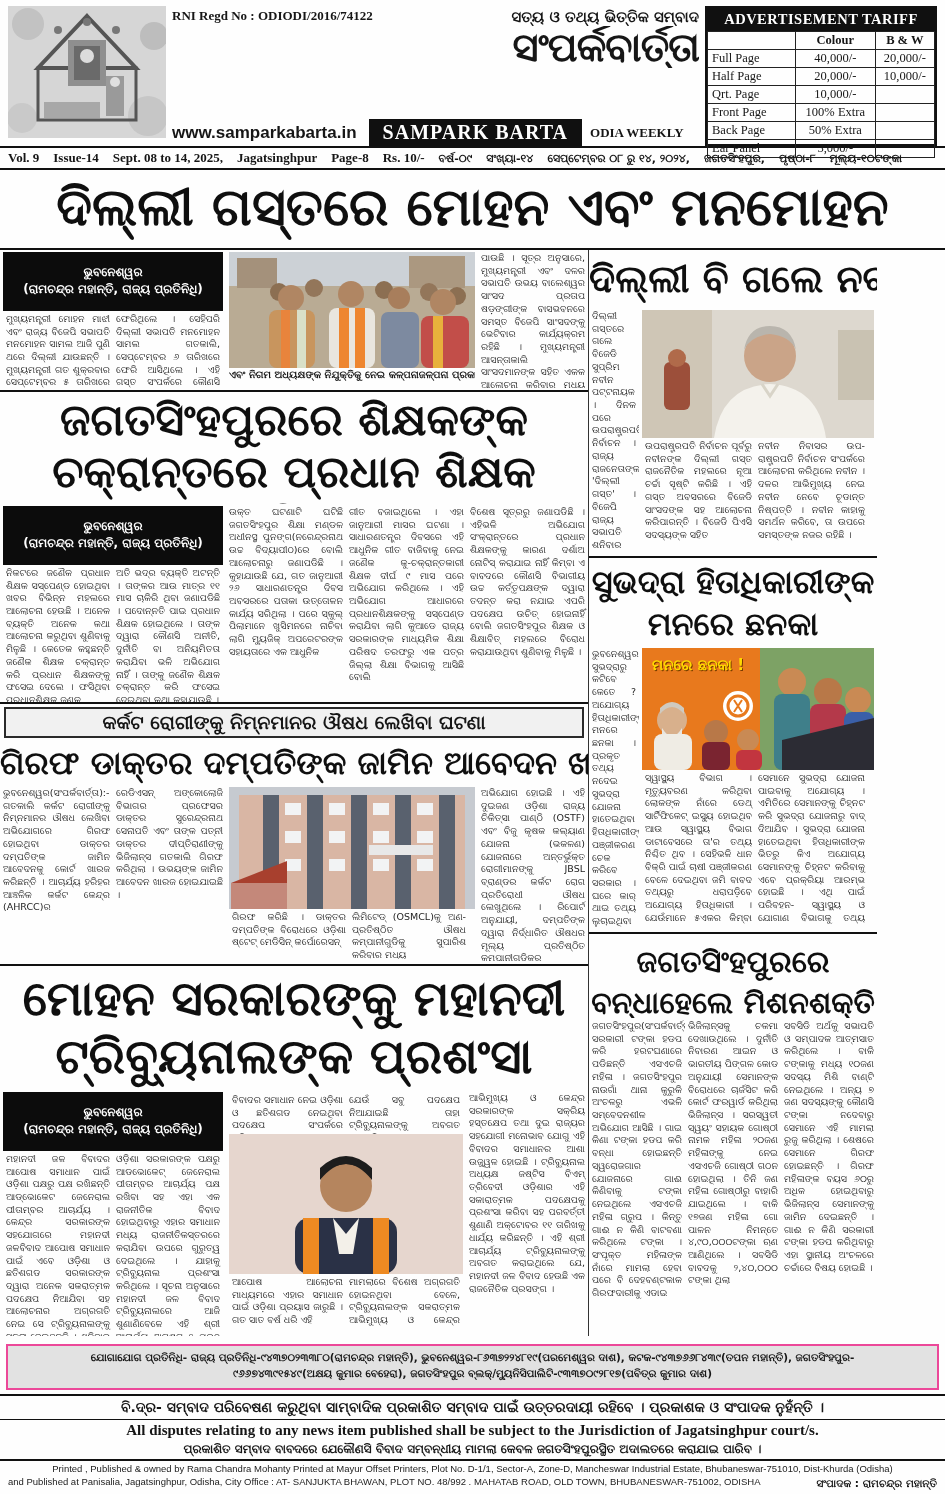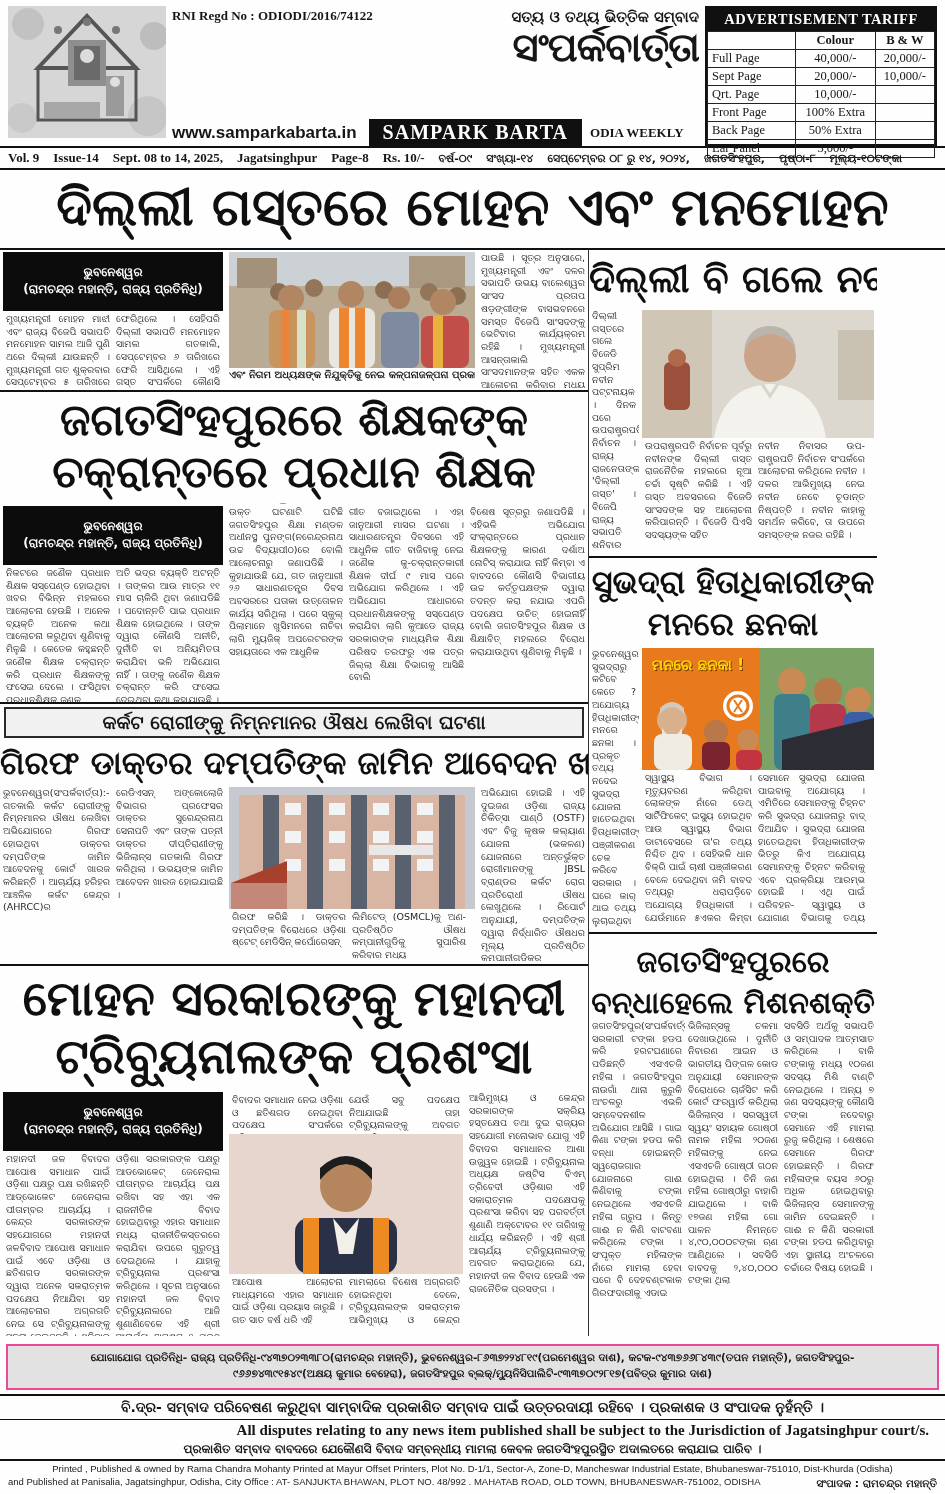--- a/index.html
+++ b/index.html
@@ -66,21 +66,21 @@
   .banner-text { position:absolute; top:8px; left:10px; color:#ffd900; font-weight:bold;
                  font-size:15px; text-shadow:1px 1px 0 #7a3c00; white-space:nowrap; }
 
   
   .contactbox { margin:8px 6px 0 6px; border:2px solid #ec4899; background:#e2e2e2;
                 text-align:center; font-weight:bold; font-size:10.5px; line-height:1.55;
                 padding:3px 6px; overflow:hidden; height:46px; }
   .bidra { border-top:2px solid #111; border-bottom:1px solid #111; margin-top:4px;
            text-align:center; font-weight:bold; font-size:14px; padding:3px 0; white-space:nowrap; overflow:hidden; }
   .disputes-en { font-family:"Liberation Serif", serif; font-weight:bold; font-size:15px;
-                 text-align:right; padding:2px 16px; }
+                 text-align:center; padding:2px 7px; }
   .disputes-od { text-align:center; font-weight:bold; font-size:12px; padding:1px 0 3px 0;
                  border-bottom:2px solid #111; white-space:nowrap; overflow:hidden; }
   .footer { padding:2px 8px; font-size:9.5px; line-height:1.35; }
   .footer .frow { display:flex; justify-content:space-between; align-items:center; }
   .printline { font-family:"Liberation Sans", sans-serif; color:#222;text-align:center; }
   .editor-en { font-weight:bold; font-size:13.5px; font-family:"Liberation Sans", sans-serif; white-space:nowrap; }
   .mobline { font-weight:bold; font-size:11px; font-family:"Liberation Sans", sans-serif; white-space:nowrap; }
   .editor-od { font-weight:bold; font-size:10.5px; white-space:nowrap; }
   .newsed { font-weight:bold; font-size:11px; font-family:"Liberation Sans", sans-serif; white-space:nowrap; }
 </style>
@@ -132,21 +132,21 @@
           <td style="width:88px"></td>
           <td class="h">Colour</td>
           <td class="h">B &amp; W</td>
         </tr>
         <tr>
           <td>Full Page</td>
           <td class="c">40,000/-</td>
           <td class="c">20,000/-</td>
         </tr>
         <tr>
-          <td>Sept Page</td>
+          <td>Half Page</td>
           <td class="c">20,000/-</td>
           <td class="c">10,000/-</td>
         </tr>
         <tr>
           <td>Qrt. Page</td>
           <td class="c">10,000/-</td>
           <td class="c"></td>
         </tr>
         <tr>
           <td>Front Page</td>

